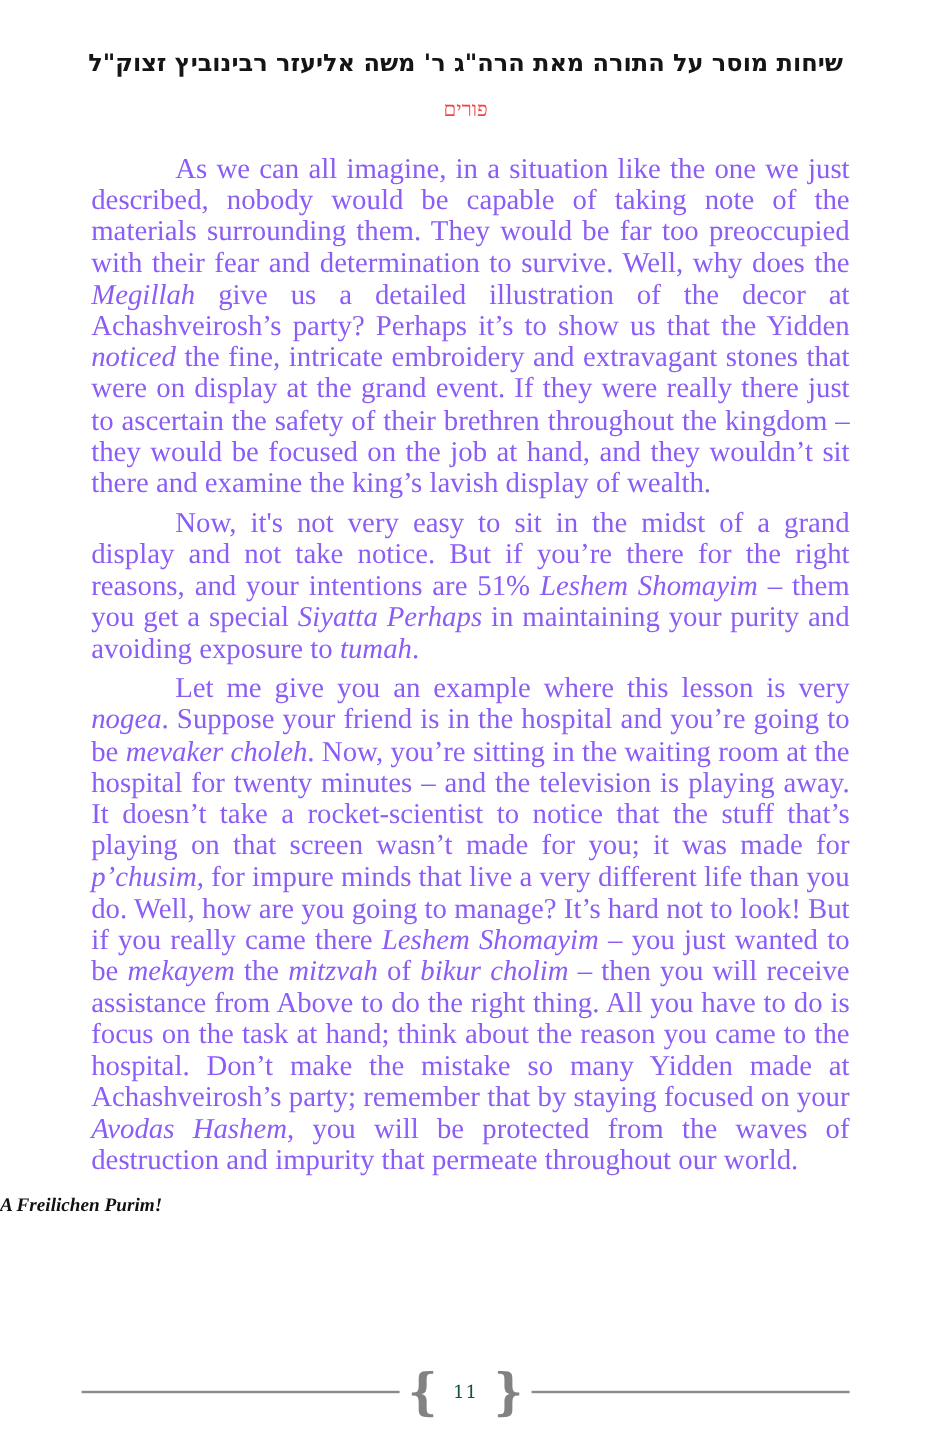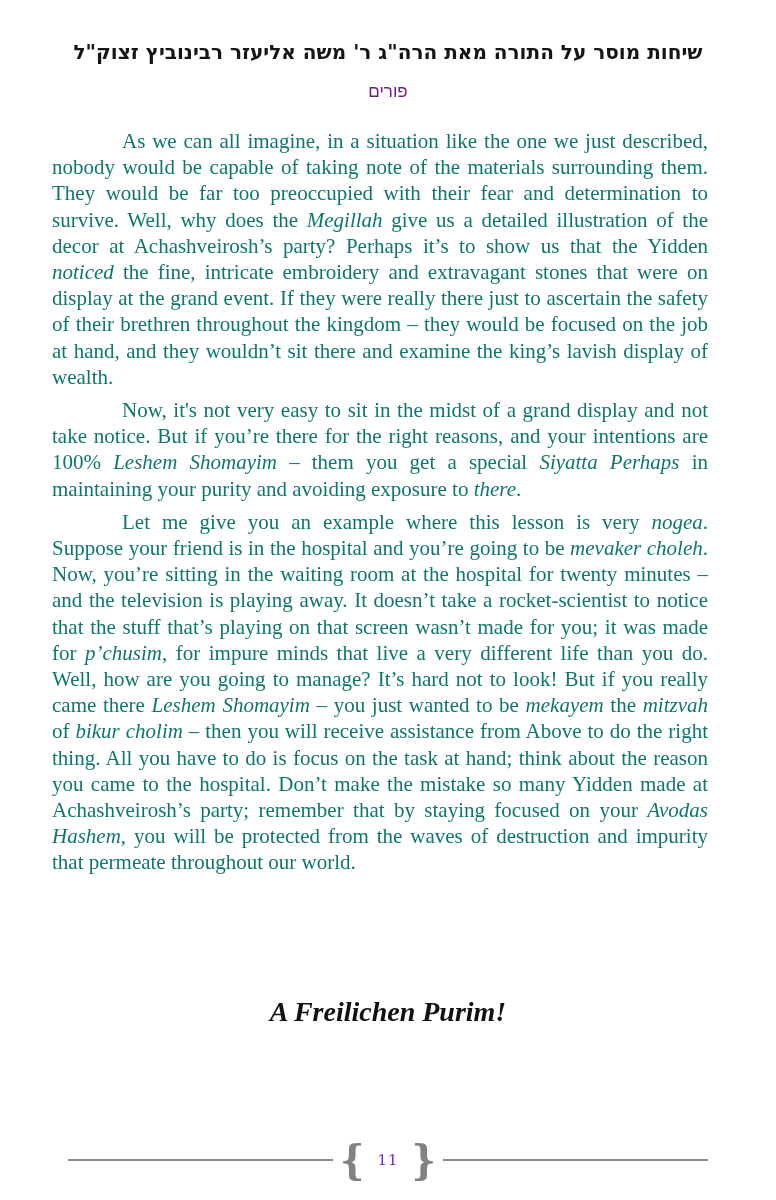--- a/index.html
+++ b/index.html
@@ -24,45 +24,44 @@
     margin: 0;
     font-family: "DejaVu Serif", "DejaVu Sans", serif;
     font-size: 20px;
     font-weight: bold;
     line-height: 28px;
     color: #151515;
     direction: rtl;
   }
   .hebrew-subtitle {
     margin: 15px 0 0 0;
-    font-family: Liberation Sans, sans-serif;
+    font-family: Liberation Serif, serif;
     font-size: 17px;
     font-weight: normal;
     line-height: 22px;
-    color: #701a75;
+    color: #ef4444;
     direction: rtl;
   }
   .doc-body {
-    margin: 25px 68px 0 52px;
+    margin: 25px 68px 0 76px;
     text-align: justify;
-    font-size: 21px;
+    font-size: 24px;
     line-height: 26.2px;
-    color: #0f766e;
+    color: #8b5cf6;
   }
   .doc-body p.para {
     margin: 0 0 7px 0;
     text-indent: 70px;
   }
   .closing-line {
     position: absolute;
     left: 0;
     right: 0;
     top: 996px;
-    text-align: center;
-    font-size: 28px;
+    font-size: 16px;
     font-weight: bold;
     font-style: italic;
     color: #111111;
   }
   .page-footer {
     position: absolute;
     left: 68px;
     right: 68px;
     top: 1136px;
     height: 48px;
@@ -80,38 +79,38 @@
     font-weight: bold;
     line-height: 1;
     color: #828282;
     padding: 0 7px;
     transform: scaleY(1.1);
     user-select: none;
   }
   .footer-pagenum {
     font-family: "DejaVu Serif", serif;
     font-size: 15px;
-    color: #6d28d9;
+    color: #14532d;
     padding: 0 6px;
     letter-spacing: 1px;
   }
 </style>
 </head>
 <body>
 
 <div class="page">
 
   <header class="doc-header">
     <h1 class="hebrew-title" dir="rtl">שיחות מוסר על התורה מאת הרה"ג ר' משה אליעזר רבינוביץ זצוק"ל</h1>
     <h2 class="hebrew-subtitle" dir="rtl">פורים</h2>
   </header>
 
   <main class="doc-body">
     <p class="para"><span>As we can all imagine, in a situation like the one we just described, nobody would be capable of taking note of the materials surrounding them. They would be far too preoccupied with their fear and determination to survive. Well, why does the </span><em>Megillah</em><span> give us a detailed illustration of the decor at Achashveirosh’s party? Perhaps it’s to show us that the Yidden </span><em>noticed</em><span> the fine, intricate embroidery and extravagant stones that were on display at the grand event. If they were really there just to ascertain the safety of their brethren throughout the kingdom – they would be focused on the job at hand, and they wouldn’t sit there and examine the king’s lavish display of wealth.</span></p>
-    <p class="para"><span>Now, it's not very easy to sit in the midst of a grand display and not take notice. But if you’re there for the right reasons, and your intentions are 100% </span><em>Leshem Shomayim</em><span> – them you get a special </span><em>Siyatta Perhaps</em><span> in maintaining your purity and avoiding exposure to </span><em>there</em><span>.</span></p>
+    <p class="para"><span>Now, it's not very easy to sit in the midst of a grand display and not take notice. But if you’re there for the right reasons, and your intentions are 51% </span><em>Leshem Shomayim</em><span> – them you get a special </span><em>Siyatta Perhaps</em><span> in maintaining your purity and avoiding exposure to </span><em>tumah</em><span>.</span></p>
     <p class="para"><span>Let me give you an example where this lesson is very </span><em>nogea</em><span>. Suppose your friend is in the hospital and you’re going to be </span><em>mevaker choleh</em><span>. Now, you’re sitting in the waiting room at the hospital for twenty minutes – and the television is playing away. It doesn’t take a rocket-scientist to notice that the stuff that’s playing on that screen wasn’t made for you; it was made for </span><em>p’chusim</em><span>, for impure minds that live a very different life than you do. Well, how are you going to manage? It’s hard not to look! But if you really came there </span><em>Leshem Shomayim</em><span> – you just wanted to be </span><em>mekayem</em><span> the </span><em>mitzvah</em><span> of </span><em>bikur cholim</em><span> – then you will receive assistance from Above to do the right thing. All you have to do is focus on the task at hand; think about the reason you came to the hospital. Don’t make the mistake so many Yidden made at Achashveirosh’s party; remember that by staying focused on your </span><em>Avodas Hashem</em><span>, you will be protected from the waves of destruction and impurity that permeate throughout our world.</span></p>
   </main>
 
   <div class="closing-line">A Freilichen Purim!</div>
 
   <footer class="page-footer">
     <span class="footer-rule"></span>
     <span class="footer-brace">{</span>
     <span class="footer-pagenum">11</span>
     <span class="footer-brace">}</span>

